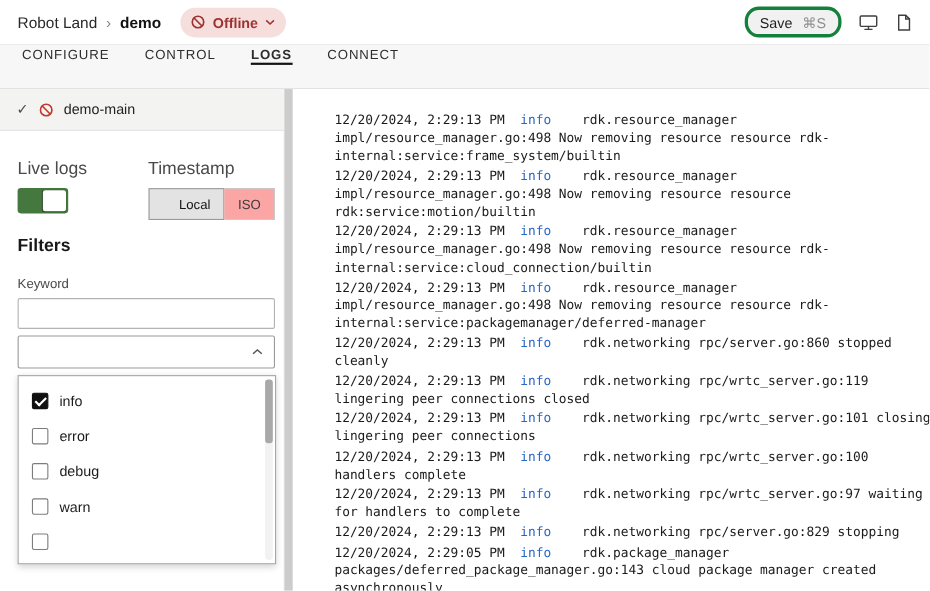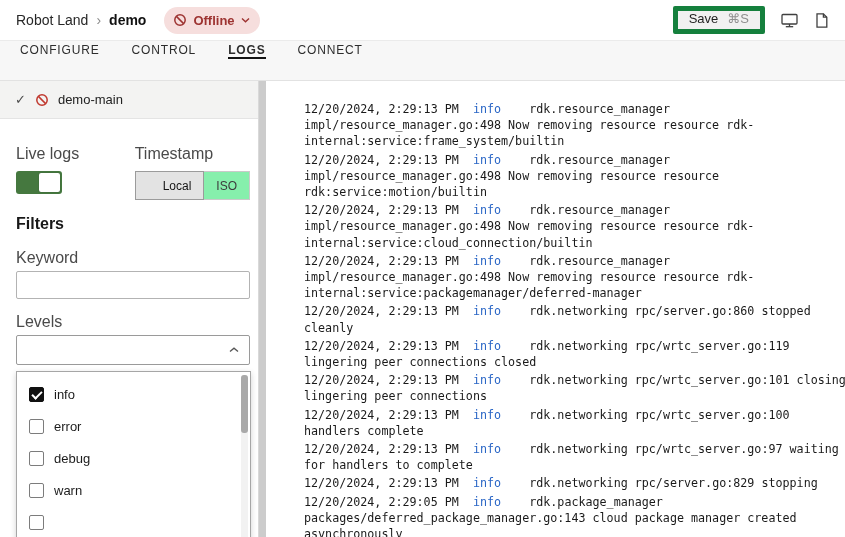--- a/index.html
+++ b/index.html
@@ -11,22 +11,22 @@
   .topbar { flex:0 0 41px; height:41px; background:#fff; border-bottom:1px solid #ebebeb;
             display:flex; align-items:center; padding:0 16px; }
   .breadcrumb { display:flex; align-items:flex-end; gap:8px; font-size:14px; color:#222; }
   .crumb-org { color:#272727; cursor:pointer; }
   .crumb-sep { color:#8a8a8a; font-size:14px; }
   .crumb-machine { font-weight:700; color:#111; }
   .status-pill { margin-left:18px; display:flex; align-items:center; gap:6px;
                  background:#f6dedd; color:#9d3331; border-radius:14px; height:27px;
                  padding:0 10px 0 9px; font-size:13px; font-weight:600; cursor:pointer; border:none; }
   .topbar-right { margin-left:auto; display:flex; align-items:center; gap:15px; }
-  .save-btn { display:flex; gap:9px; background:#f1f1f1;
-              border:5px solid #15803d; border-radius:2px; height:28px; padding:0 11px;
+  .save-btn { display:flex; gap:9px; align-items:center; background:#f1f1f1;
+              border:3px solid #15803d; border-radius:13px; height:28px; padding:0 11px;
               font-size:13px; color:#1f1f1f; font-family:inherit; cursor:pointer; }
   .save-kbd { color:#8f8f8f; }
   .icon-btn { background:none; border:none; display:flex; align-items:center; cursor:pointer; padding:0; }
 
   
   .tabbar { flex:0 0 40px; height:40px; background:#f7f7f7; border-bottom:1px solid #e2e2e2;
             display:flex; align-items:flex-start; padding:0 20px; gap:32px; }
   .tab { font-size:12px; letter-spacing:.07em; color:#2d2d2d; display:flex; align-items:center;
          border-bottom:2px solid transparent; padding-top:2px; cursor:pointer; }
   .tab.active { font-weight:700; border-bottom-color:#131313; }
@@ -44,27 +44,27 @@
   .controls { padding:0 8px 0 16px; }
   .ctl-label { font-size:16px; color:#4a4a4a; display:block; line-height:14px; }
   .row2 { display:flex; margin-top:28px; }
   .col1 { width:122px; }
   .toggle { margin-top:10px; width:46px; height:23px; background:#45783f; border-radius:3px;
             position:relative; cursor:pointer; }
   .toggle .knob { position:absolute; right:2px; top:2px; width:21px; height:19px;
                   background:#fff; border-radius:2px; box-shadow:0 0 1px rgba(0,0,0,.45); }
   .segmented { margin-top:10px; display:flex; }
   .seg-btn { height:29px; padding:0 12px; font-size:12px; display:flex; align-items:center;
-             border:1px solid #c9c9c9; background:#86efac; color:#3c3c3c; cursor:pointer;
+             border:1px solid #c9c9c9; background:#fca5a5; color:#3c3c3c; cursor:pointer;
              font-family:inherit; }
   .seg-btn + .seg-btn { border-left:none; }
   .seg-btn.active { background:#e3e3e3; border-color:#9b9b9b; color:#141414; font-weight:400;padding-left:27px; }
 
   .filters-title { font-size:16px; font-weight:700; color:#181818; margin-top:15px; }
-  .field-label { margin-top:18px; font-size:16px; color:#4a4a4a; display:block; line-height:14px; }
+  .field-label { margin-top:18px; font-size:12px; color:#4a4a4a; display:block; line-height:14px; }
   .field-label.second { margin-top:16px; }
   .text-input { margin-top:6px; width:100%; height:28px; border:1px solid #b3b3b3;
                 border-radius:2px; background:#fff; padding:0 8px; font-size:13px;
                 font-family:inherit; }
   .selectbox { margin-top:6px; width:100%; height:30px; border:1px solid #9a9a9a;
                border-radius:2px; background:#fff; display:flex; align-items:center;
                justify-content:space-between; padding:0 10px; cursor:pointer; }
   .select-value { font-size:13px; color:#1f1f1f; }
 
   .dropdown { margin-top:6px; width:calc(100% + 1px); height:172px; border:1px solid #a6a6a6;
@@ -174,21 +174,20 @@
                 <button class="seg-btn">ISO</button>
               </div>
           </div>
         </div>
 
         <div class="filters-title">Filters</div>
 
         <label class="field-label">Keyword</label>
         <input class="text-input" type="text" value="" style="">
 
-        <label class="field-label second">Levels</label>
         <div class="selectbox">
           <span class="select-value"></span>
           <span style="display:flex;">
             <svg width="10" height="6" viewBox="0 0 10 6" fill="none">
               <polyline points="1,4.6 5,1.2 9,4.6" stroke="#555" stroke-width="1.3" fill="none"></polyline>
             </svg>
           </span>
         </div>
 
         <div class="dropdown">

